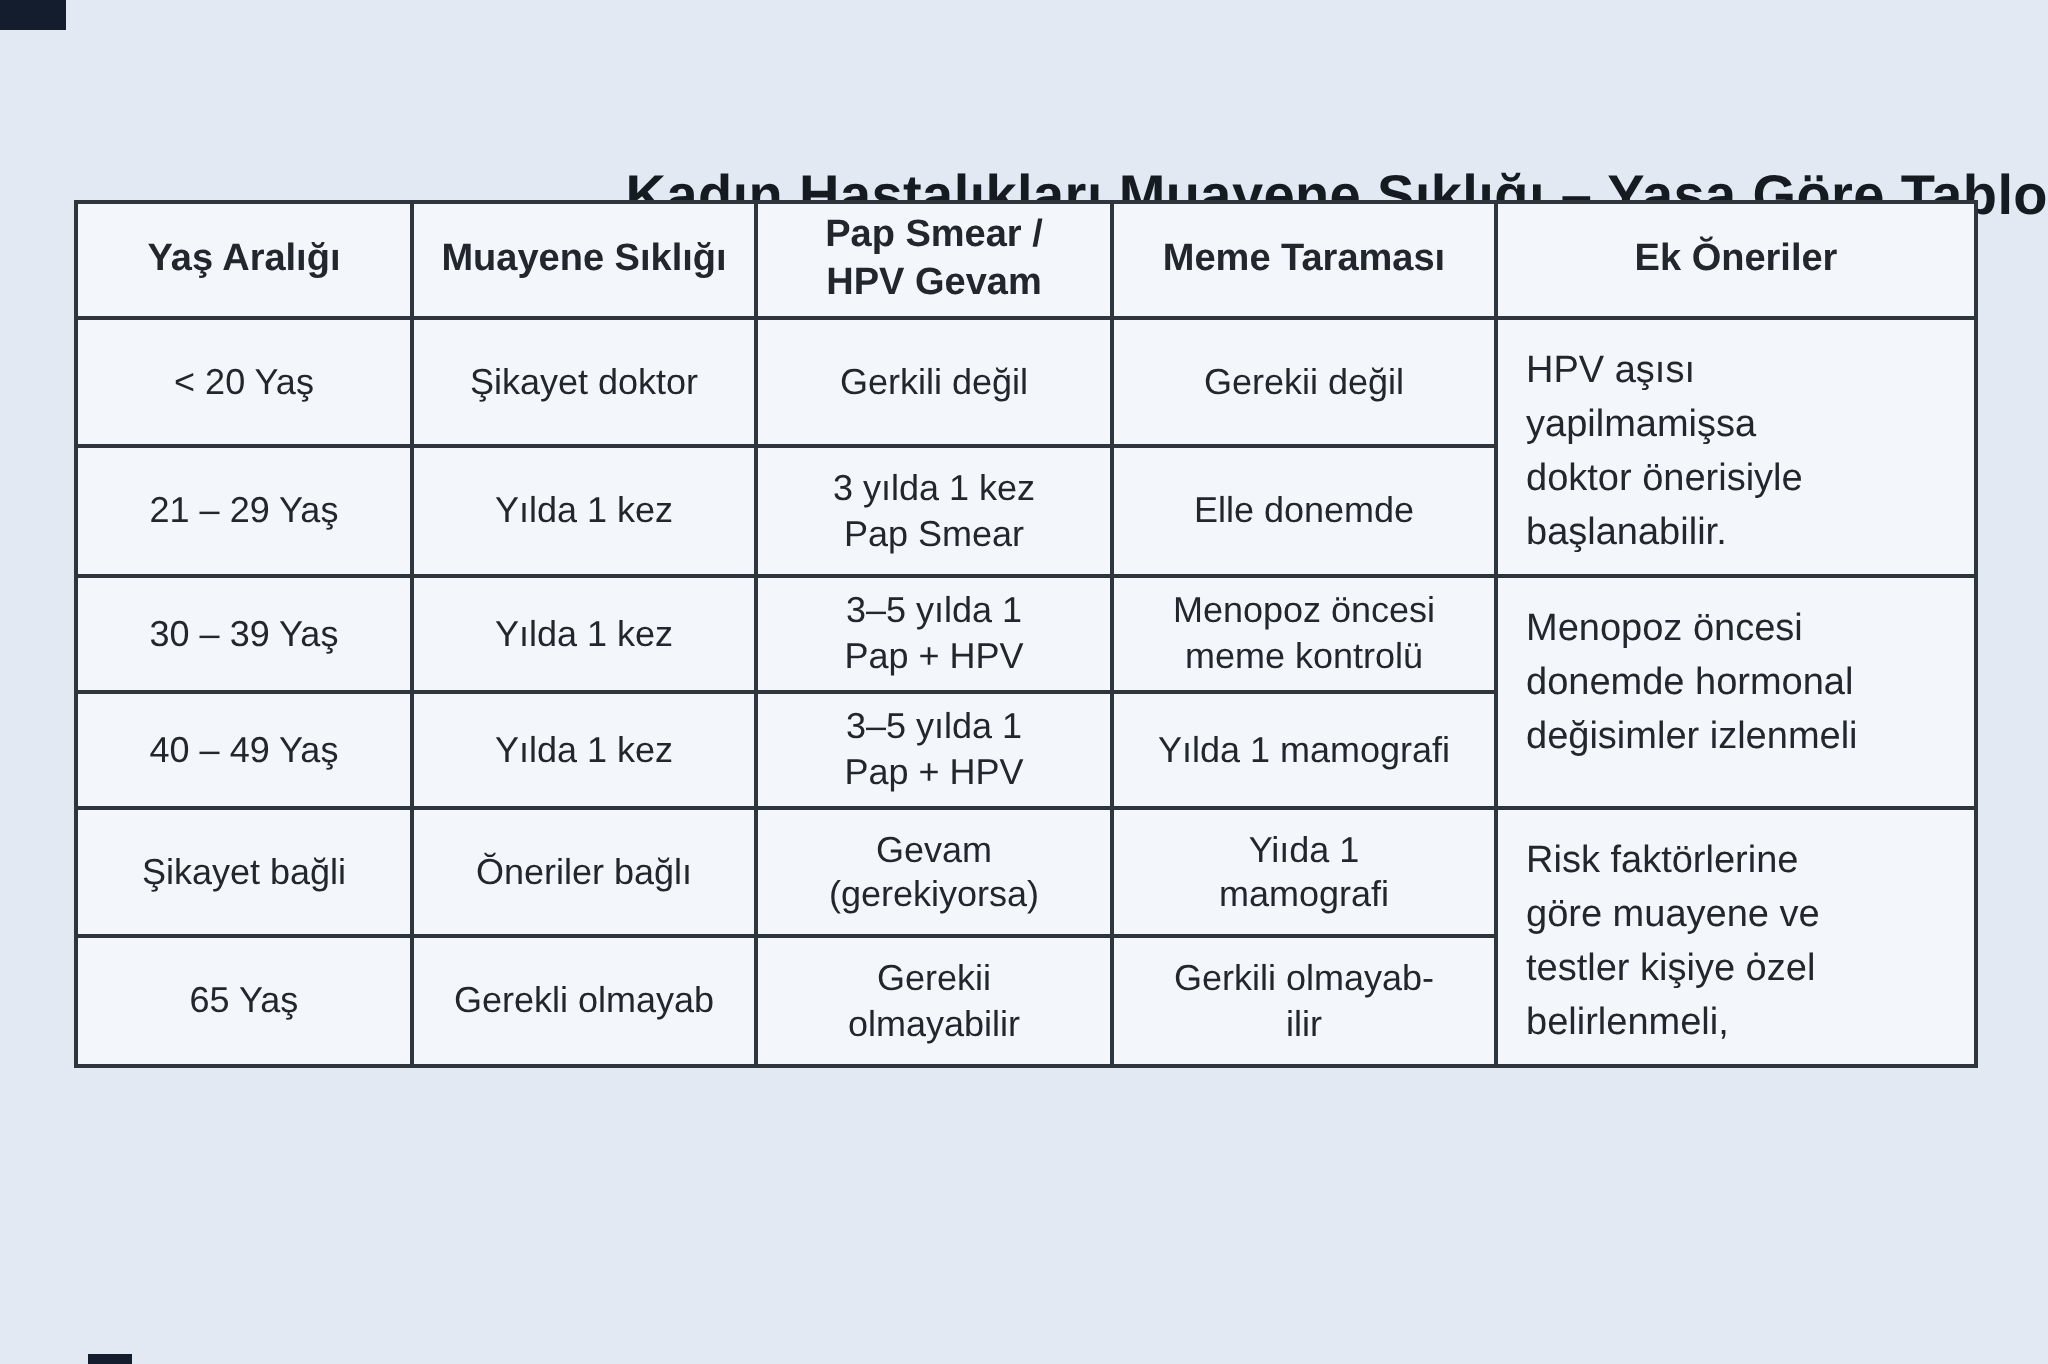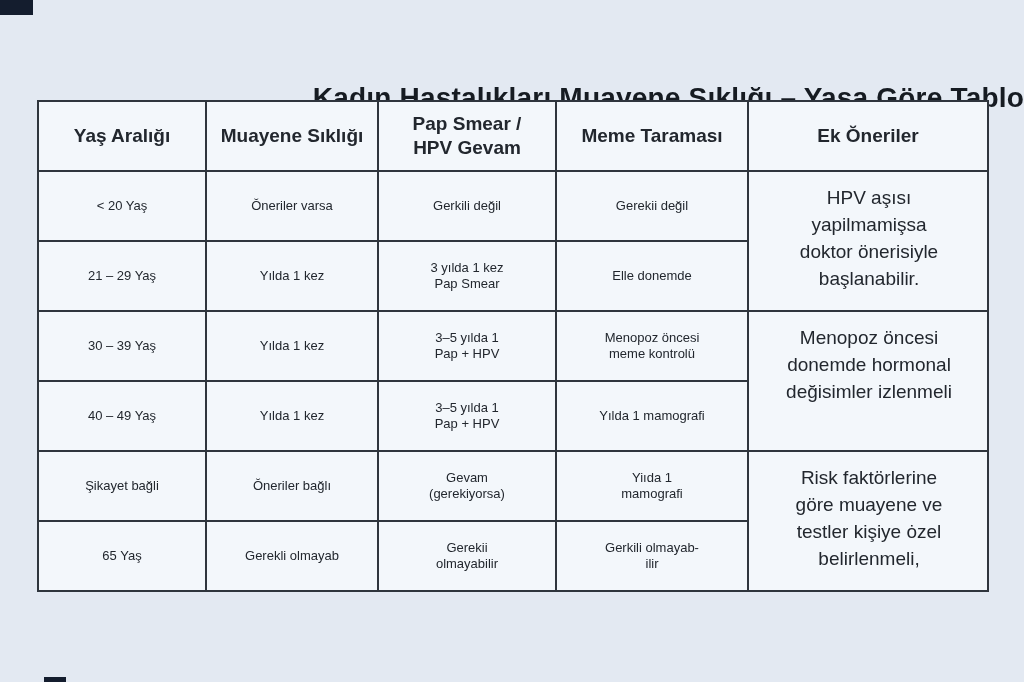--- a/index.html
+++ b/index.html
@@ -13,27 +13,27 @@
     text-align:right;font-size:28px;font-weight:700;
     color:#161b22;letter-spacing:.2px;margin-top:36px;
   }
   .table-wrap{position:absolute;left:37px;top:100px;}
   table{
     border-collapse:collapse;table-layout:fixed;width:950px;
   }
   th,td{
     border:2px solid #2f353d;background:#f3f7fb;color:#22272e;
     text-align:center;vertical-align:middle;
-    font-size:13px;line-height:1.25;white-space:pre-line;
+    font-size:18px;line-height:1.25;white-space:pre-line;
     padding:2px 4px;overflow:hidden;
   }
   th{font-weight:700;font-size:19px;}
-  tr{height:70px;}
+  tr{height:58px;}
   td.note{
-    text-align:center;vertical-align:top;
+    text-align:left;vertical-align:top;
     padding:13px 12px 6px 14px;line-height:1.42;font-size:19px;margin-top:35px;
   }
   .corner-tl{
     position:absolute;left:0;top:0;width:33px;height:15px;
     background:#141d2e;
   }
   .bottom-mark{
     position:absolute;left:44px;top:677px;width:22px;height:5px;
     background:#141d2e;
   }
@@ -59,21 +59,21 @@
         <tr>
       <th>Yaş Aralığı</th>
       <th>Muayene Sıklığı</th>
       <th>Pap Smear /
 HPV Gevam</th>
       <th>Meme Taraması</th>
       <th>Ek Ŏneriler</th>
     </tr>
     <tr>
       <td>&lt; 20 Yaş</td>
-      <td>Ŏneriler varsa</td>
+      <td>Şikayet doktor</td>
       <td>Gerkili değil</td>
       <td>Gerekii değil</td>
       <td class="note" rowspan="2">HPV aşısı
 yapilmamişsa
 doktor önerisiyle
 başlanabilir.</td>
     </tr>
     <tr>
       <td>21 – 29 Yaş</td>
       <td>Yılda 1 kez</td>

